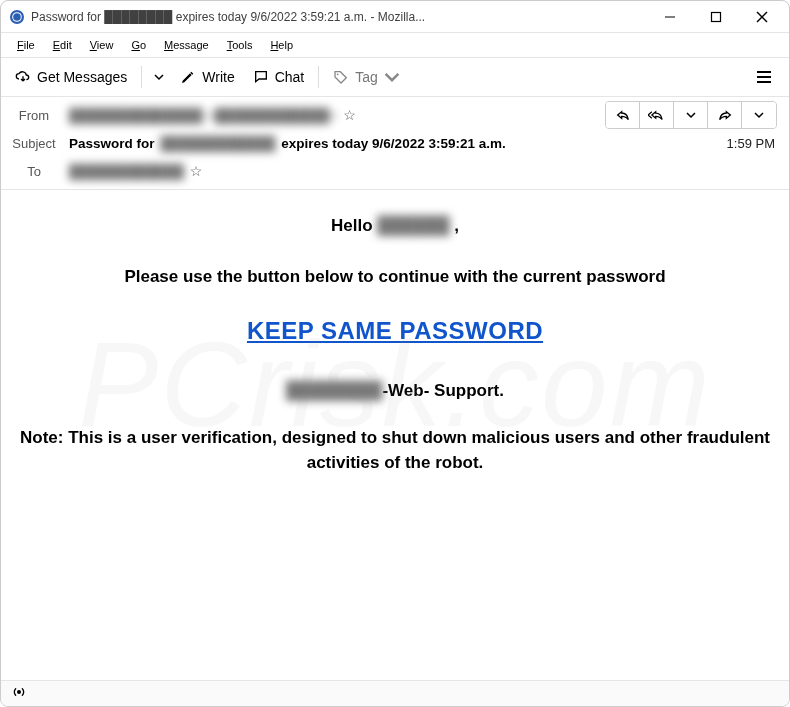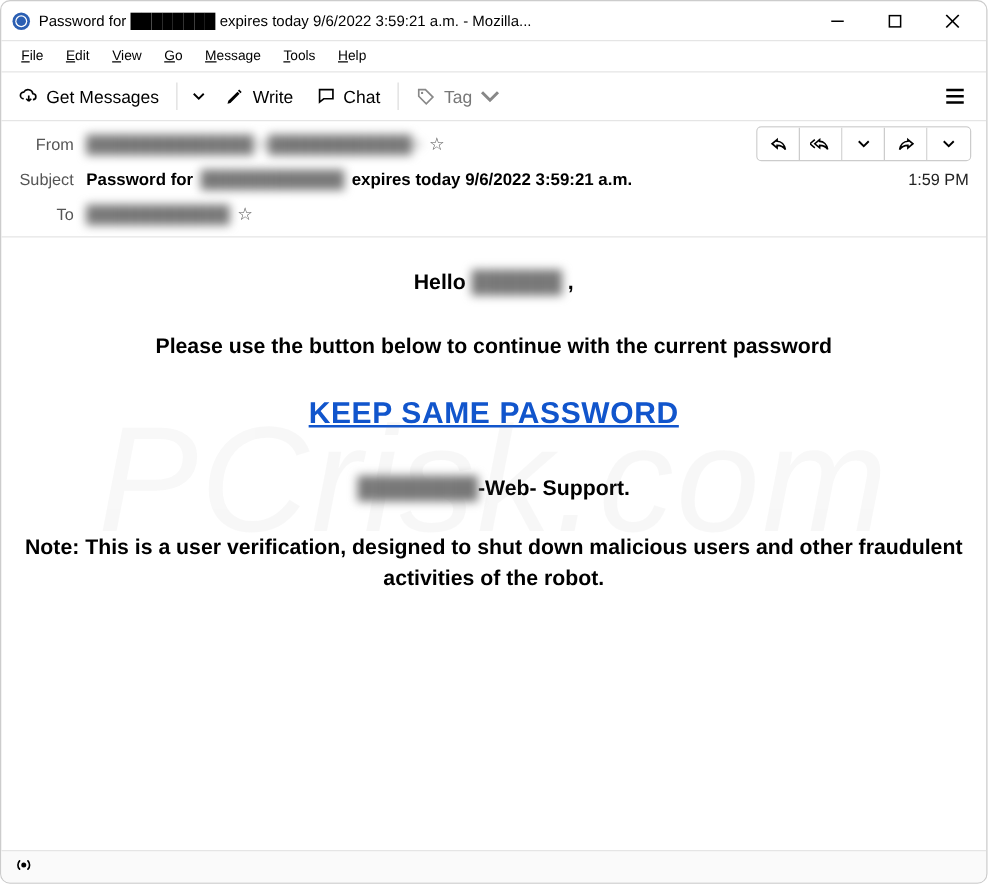--- a/index.html
+++ b/index.html
@@ -22,21 +22,21 @@
     padding: 0 4px 0 8px;
     border-bottom: 1px solid #e5e5e5;
   }
   .titlebar .app-icon {
     width: 16px; height: 16px; margin-right: 6px;
     display:inline-flex; align-items:center; justify-content:center;
   }
   .titlebar .title {
     flex: 1;
     font-size: 12px;
-    color: #000000;
+    color: #404040;
     white-space: nowrap; overflow: hidden; text-overflow: ellipsis;
   }
   .win-controls { display: flex; }
   .win-btn {
     width: 46px; height: 30px;
     display: inline-flex; align-items: center; justify-content: center;
     color: #000;
   }
   
   .menubar {
@@ -91,21 +91,21 @@
     padding: 4px 8px;
   }
   .msgrow {
     display: flex;
     align-items: center;
     min-height: 28px;
     gap: 6px;
   }
   .msglabel {
     width: 54px;
-    text-align: right;
+    text-align: center;
     color: #555;
     font-size: 13px;
     padding-right: 4px;
   }
   .msgval {
     display: flex;
     align-items: center;
     gap: 6px;
     font-size: 13.5px;
     color: #000;

